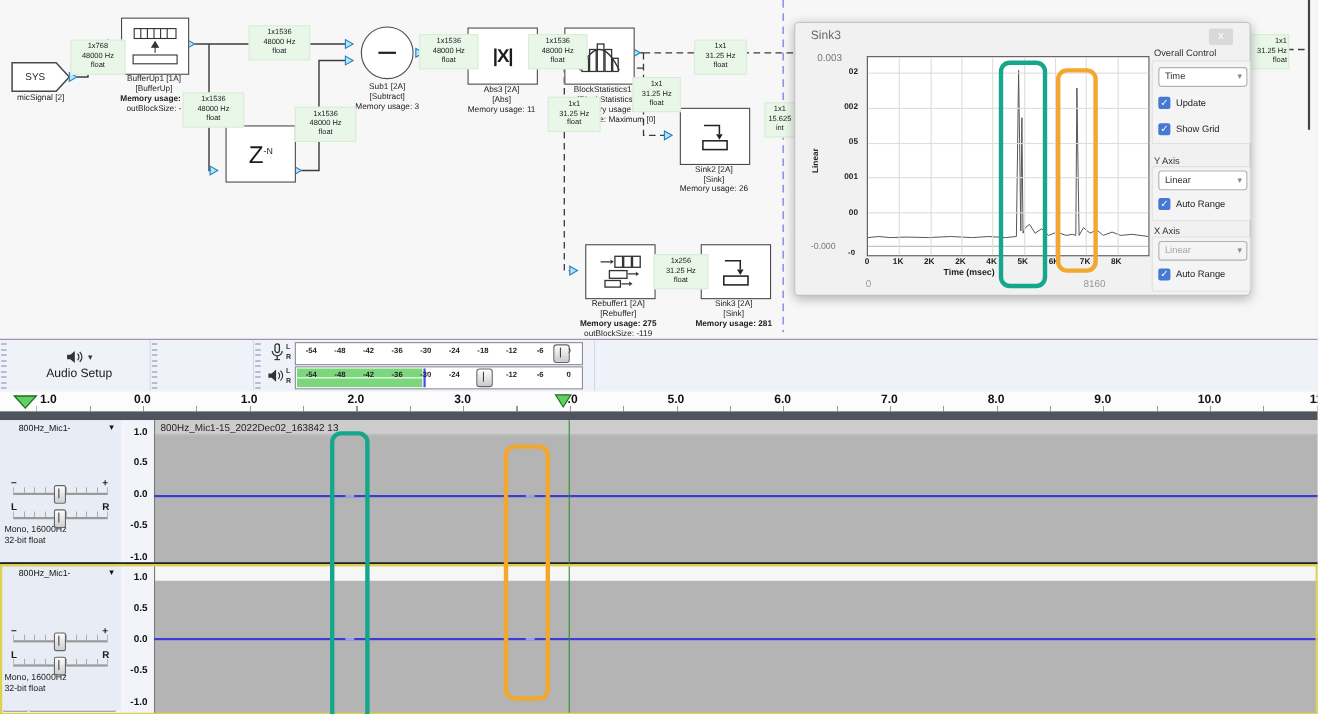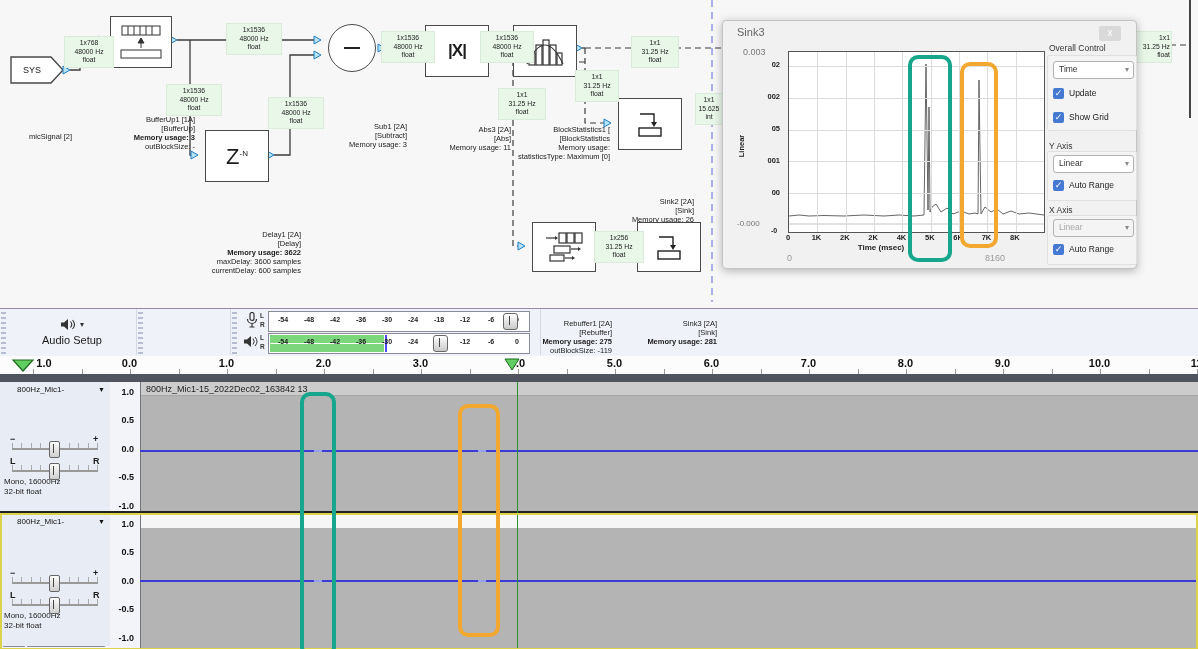--- a/index.html
+++ b/index.html
@@ -2,21 +2,21 @@
 <html><head>
 <meta charset="utf-8">
 <style>
   html,body{margin:0;padding:0;background:#ddd;}
   #page{position:relative;width:1198px;height:649px;overflow:hidden;background:#f6f6f6;
         font-family:"Liberation Sans",sans-serif;color:#1c1c1c;}
   .a{position:absolute;}
   
   #diagram{left:0;top:0;width:1198px;height:308px;background:#f7f7f7;}
   .blk{position:absolute;background:#fff;border:1.4px solid #4a4a4a;z-index:2;display:flex;align-items:center;justify-content:center;}
-  .cap{position:absolute;z-index:2;font-size:7.5px;line-height:9px;text-align:right;color:#1c1c1c;margin-top:48px;}
+  .cap{position:absolute;z-index:2;font-size:7.5px;line-height:9px;text-align:center;color:#1c1c1c;}
   .cap.b3 div:nth-child(3){font-weight:bold;}
   .sig{position:absolute;z-index:3;background:#e9f7e9;border:1px solid #d9ecd9;font-size:6.8px;line-height:8.6px;
        text-align:center;padding:2px 1px;color:#222;overflow:hidden;white-space:nowrap;}
   
   #sinkwin{left:722px;top:20px;width:413px;height:247px;background:#f1f1f1;border:1px solid #c3c3c3;
            border-radius:4px;box-shadow:0 2px 10px rgba(0,0,0,.28);z-index:5;}
   #sinkwin .ttl{position:absolute;left:14px;top:5px;font-size:11px;color:#666;}
   #sinkwin .close{position:absolute;left:376px;top:5px;width:22px;height:15px;background:#d9d9d9;border-radius:2px;
                   color:#fff;font-size:10px;text-align:center;line-height:14px;}
   .plot{position:absolute;left:65px;top:30px;width:255px;height:180px;background:#fff;border:1px solid #555;}
@@ -178,32 +178,25 @@
         </g>
       </svg>
     </div>
     <div class="cap" style="left:490px;top:77px;width:120px">
         <div>BlockStatistics1 [</div>
         <div>[BlockStatistics</div>
         <div>Memory usage:</div>
         <div>statisticsType: Maximum [0]</div>
       </div>
 
-    <div class="blk" style="left:205px;top:130px;width:62px;height:50px">
+    <div class="blk" style="left:205px;top:114px;width:62px;height:50px">
       <div style="font-size:22px;line-height:22px">
         <span>Z</span><sup style="font-size:8px">-N</sup>
       </div>
     </div>
-    <div class="cap b3" style="left:171px;top:182px;width:130px">
-        <div>Delay1 [2A]</div>
-        <div>[Delay]</div>
-        <div>Memory usage: 3622</div>
-        <div>maxDelay: 3600 samples</div>
-        <div>currentDelay: 600 samples</div>
-      </div>
 
     <div class="blk" style="left:618px;top:98px;width:62px;height:50px">
       <svg width="36" height="28" viewBox="0 0 36 28">
         <path d="M8,4 H22 V12" fill="none" stroke="#222" stroke-width="1.4"></path>
         <polygon points="19,12 25,12 22,17" fill="#222"></polygon>
         <rect x="7" y="18" width="22" height="8" fill="none" stroke="#222" stroke-width="1.4"></rect>
       </svg>
     </div>
     <div class="cap" style="left:604px;top:149px;width:90px">
         <div>Sink2 [2A]</div>

